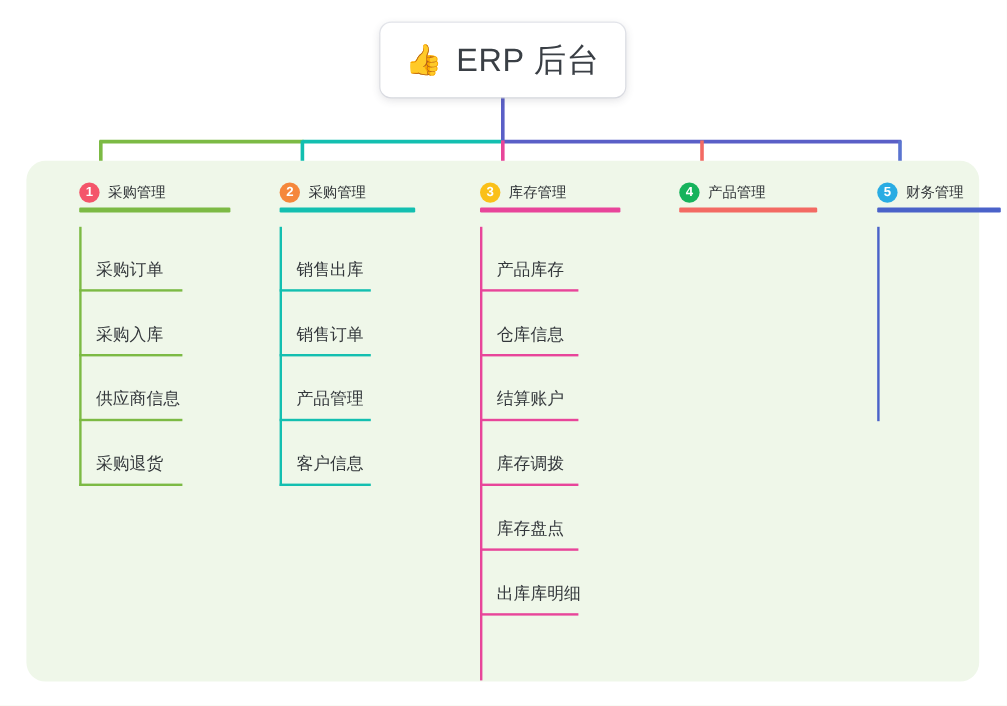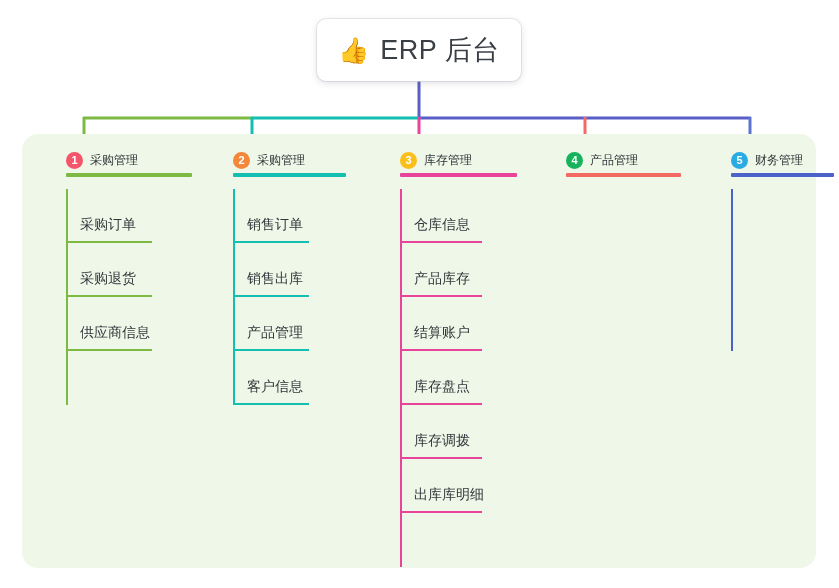--- a/index.html
+++ b/index.html
@@ -118,43 +118,47 @@
           <span class="col-title">采购管理</span>
           <div class="head-rule" style="background: rgb(124, 186, 68); width: 126px;"></div>
         </div>
         <div class="leaves">
           <div class="trunk" style="background: rgb(124, 186, 68); height: 216px;"></div>
           <div class="leaf">
             <span class="leaf-label">采购订单</span>
             <div class="leaf-rule" style="background: rgb(124, 186, 68); width: 86px;"></div>
           </div>
           <div class="leaf">
+            <span class="leaf-label">采购入库</span>
+            <div class="leaf-rule" style="background: rgb(124, 186, 68); width: 86px;"></div>
+          </div>
+          <div class="leaf">
+            <span class="leaf-label">供应商信息</span>
+            <div class="leaf-rule" style="background: rgb(124, 186, 68); width: 86px;"></div>
+          </div>
+          <div class="leaf">
             <span class="leaf-label">采购退货</span>
-            <div class="leaf-rule" style="background: rgb(124, 186, 68); width: 86px;"></div>
-          </div>
-          <div class="leaf">
-            <span class="leaf-label">供应商信息</span>
             <div class="leaf-rule" style="background: rgb(124, 186, 68); width: 86px;"></div>
           </div>
         </div>
       </div>
       <div class="col" style="left: 215px;">
         <div class="col-head">
           <span class="badge" style="background: rgb(245, 135, 59);">2</span>
           <span class="col-title">采购管理</span>
           <div class="head-rule" style="background: rgb(19, 191, 176); width: 113px;"></div>
         </div>
         <div class="leaves">
           <div class="trunk" style="background: rgb(19, 191, 176); height: 216px;"></div>
           <div class="leaf">
+            <span class="leaf-label">销售出库</span>
+            <div class="leaf-rule" style="background: rgb(19, 191, 176); width: 76px;"></div>
+          </div>
+          <div class="leaf">
             <span class="leaf-label">销售订单</span>
-            <div class="leaf-rule" style="background: rgb(19, 191, 176); width: 76px;"></div>
-          </div>
-          <div class="leaf">
-            <span class="leaf-label">销售出库</span>
             <div class="leaf-rule" style="background: rgb(19, 191, 176); width: 76px;"></div>
           </div>
           <div class="leaf">
             <span class="leaf-label">产品管理</span>
             <div class="leaf-rule" style="background: rgb(19, 191, 176); width: 76px;"></div>
           </div>
           <div class="leaf">
             <span class="leaf-label">客户信息</span>
             <div class="leaf-rule" style="background: rgb(19, 191, 176); width: 76px;"></div>
           </div>
@@ -162,37 +166,37 @@
       </div>
       <div class="col" style="left: 382px;">
         <div class="col-head">
           <span class="badge" style="background: rgb(250, 192, 25);">3</span>
           <span class="col-title">库存管理</span>
           <div class="head-rule" style="background: rgb(232, 69, 154); width: 117px;"></div>
         </div>
         <div class="leaves">
           <div class="trunk" style="background: rgb(232, 69, 154); height: 378px;"></div>
           <div class="leaf">
+            <span class="leaf-label">产品库存</span>
+            <div class="leaf-rule" style="background: rgb(232, 69, 154); width: 82px;"></div>
+          </div>
+          <div class="leaf">
             <span class="leaf-label">仓库信息</span>
             <div class="leaf-rule" style="background: rgb(232, 69, 154); width: 82px;"></div>
           </div>
           <div class="leaf">
-            <span class="leaf-label">产品库存</span>
-            <div class="leaf-rule" style="background: rgb(232, 69, 154); width: 82px;"></div>
-          </div>
-          <div class="leaf">
             <span class="leaf-label">结算账户</span>
             <div class="leaf-rule" style="background: rgb(232, 69, 154); width: 82px;"></div>
           </div>
           <div class="leaf">
+            <span class="leaf-label">库存调拨</span>
+            <div class="leaf-rule" style="background: rgb(232, 69, 154); width: 82px;"></div>
+          </div>
+          <div class="leaf">
             <span class="leaf-label">库存盘点</span>
-            <div class="leaf-rule" style="background: rgb(232, 69, 154); width: 82px;"></div>
-          </div>
-          <div class="leaf">
-            <span class="leaf-label">库存调拨</span>
             <div class="leaf-rule" style="background: rgb(232, 69, 154); width: 82px;"></div>
           </div>
           <div class="leaf">
             <span class="leaf-label">出库库明细</span>
             <div class="leaf-rule" style="background: rgb(232, 69, 154); width: 82px;"></div>
           </div>
         </div>
       </div>
       <div class="col" style="left: 548px;">
         <div class="col-head">

